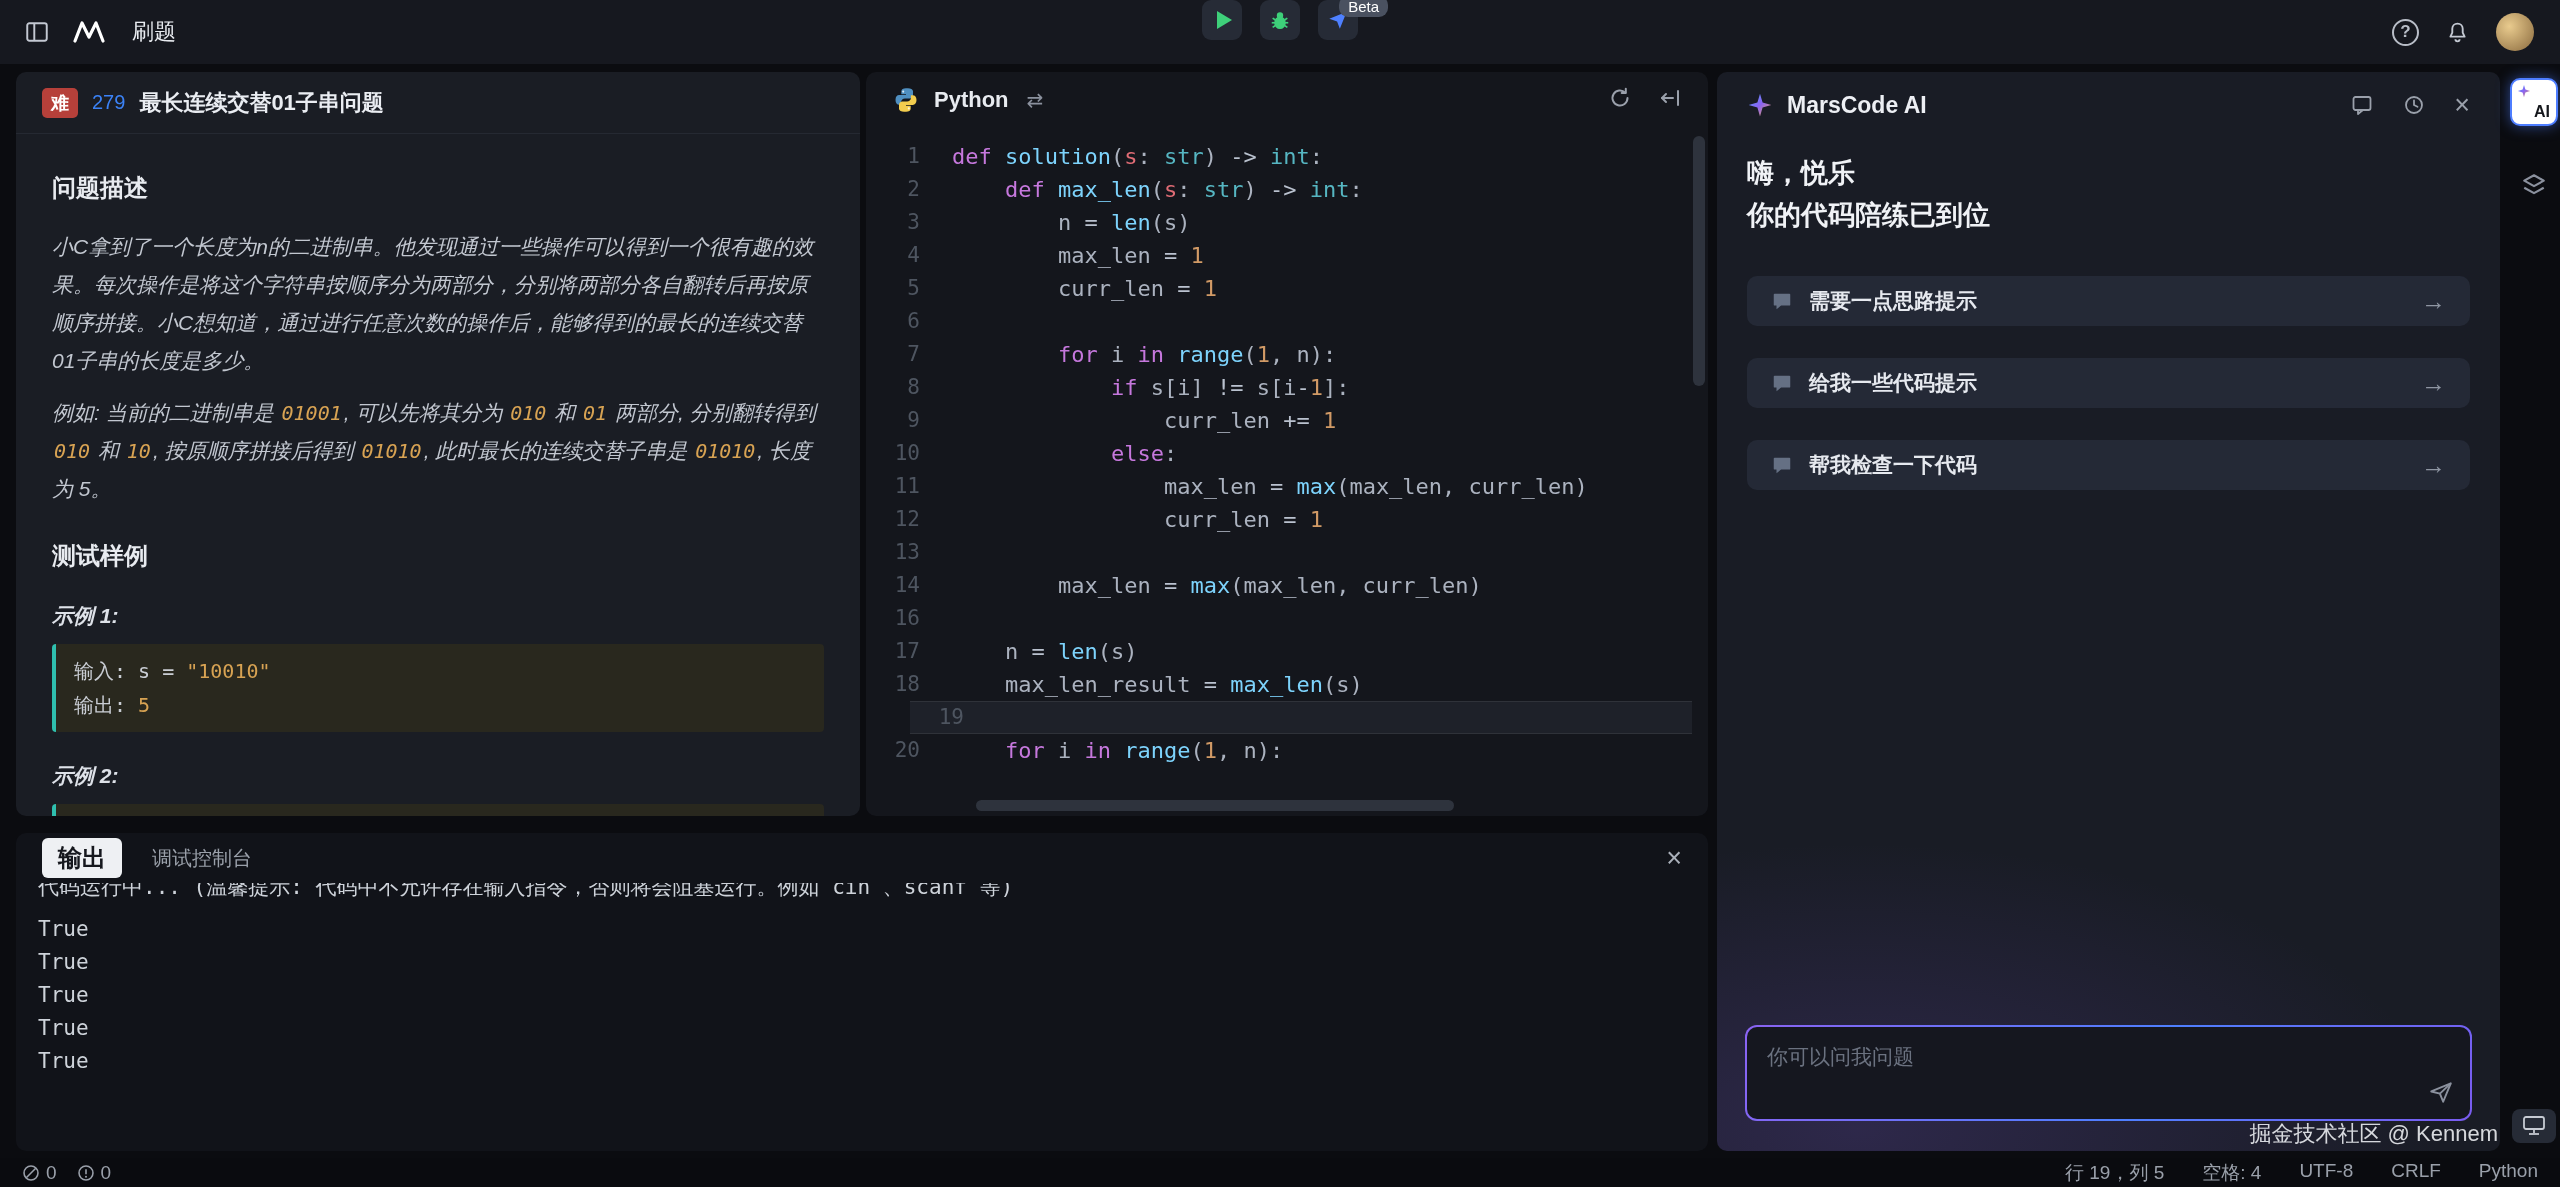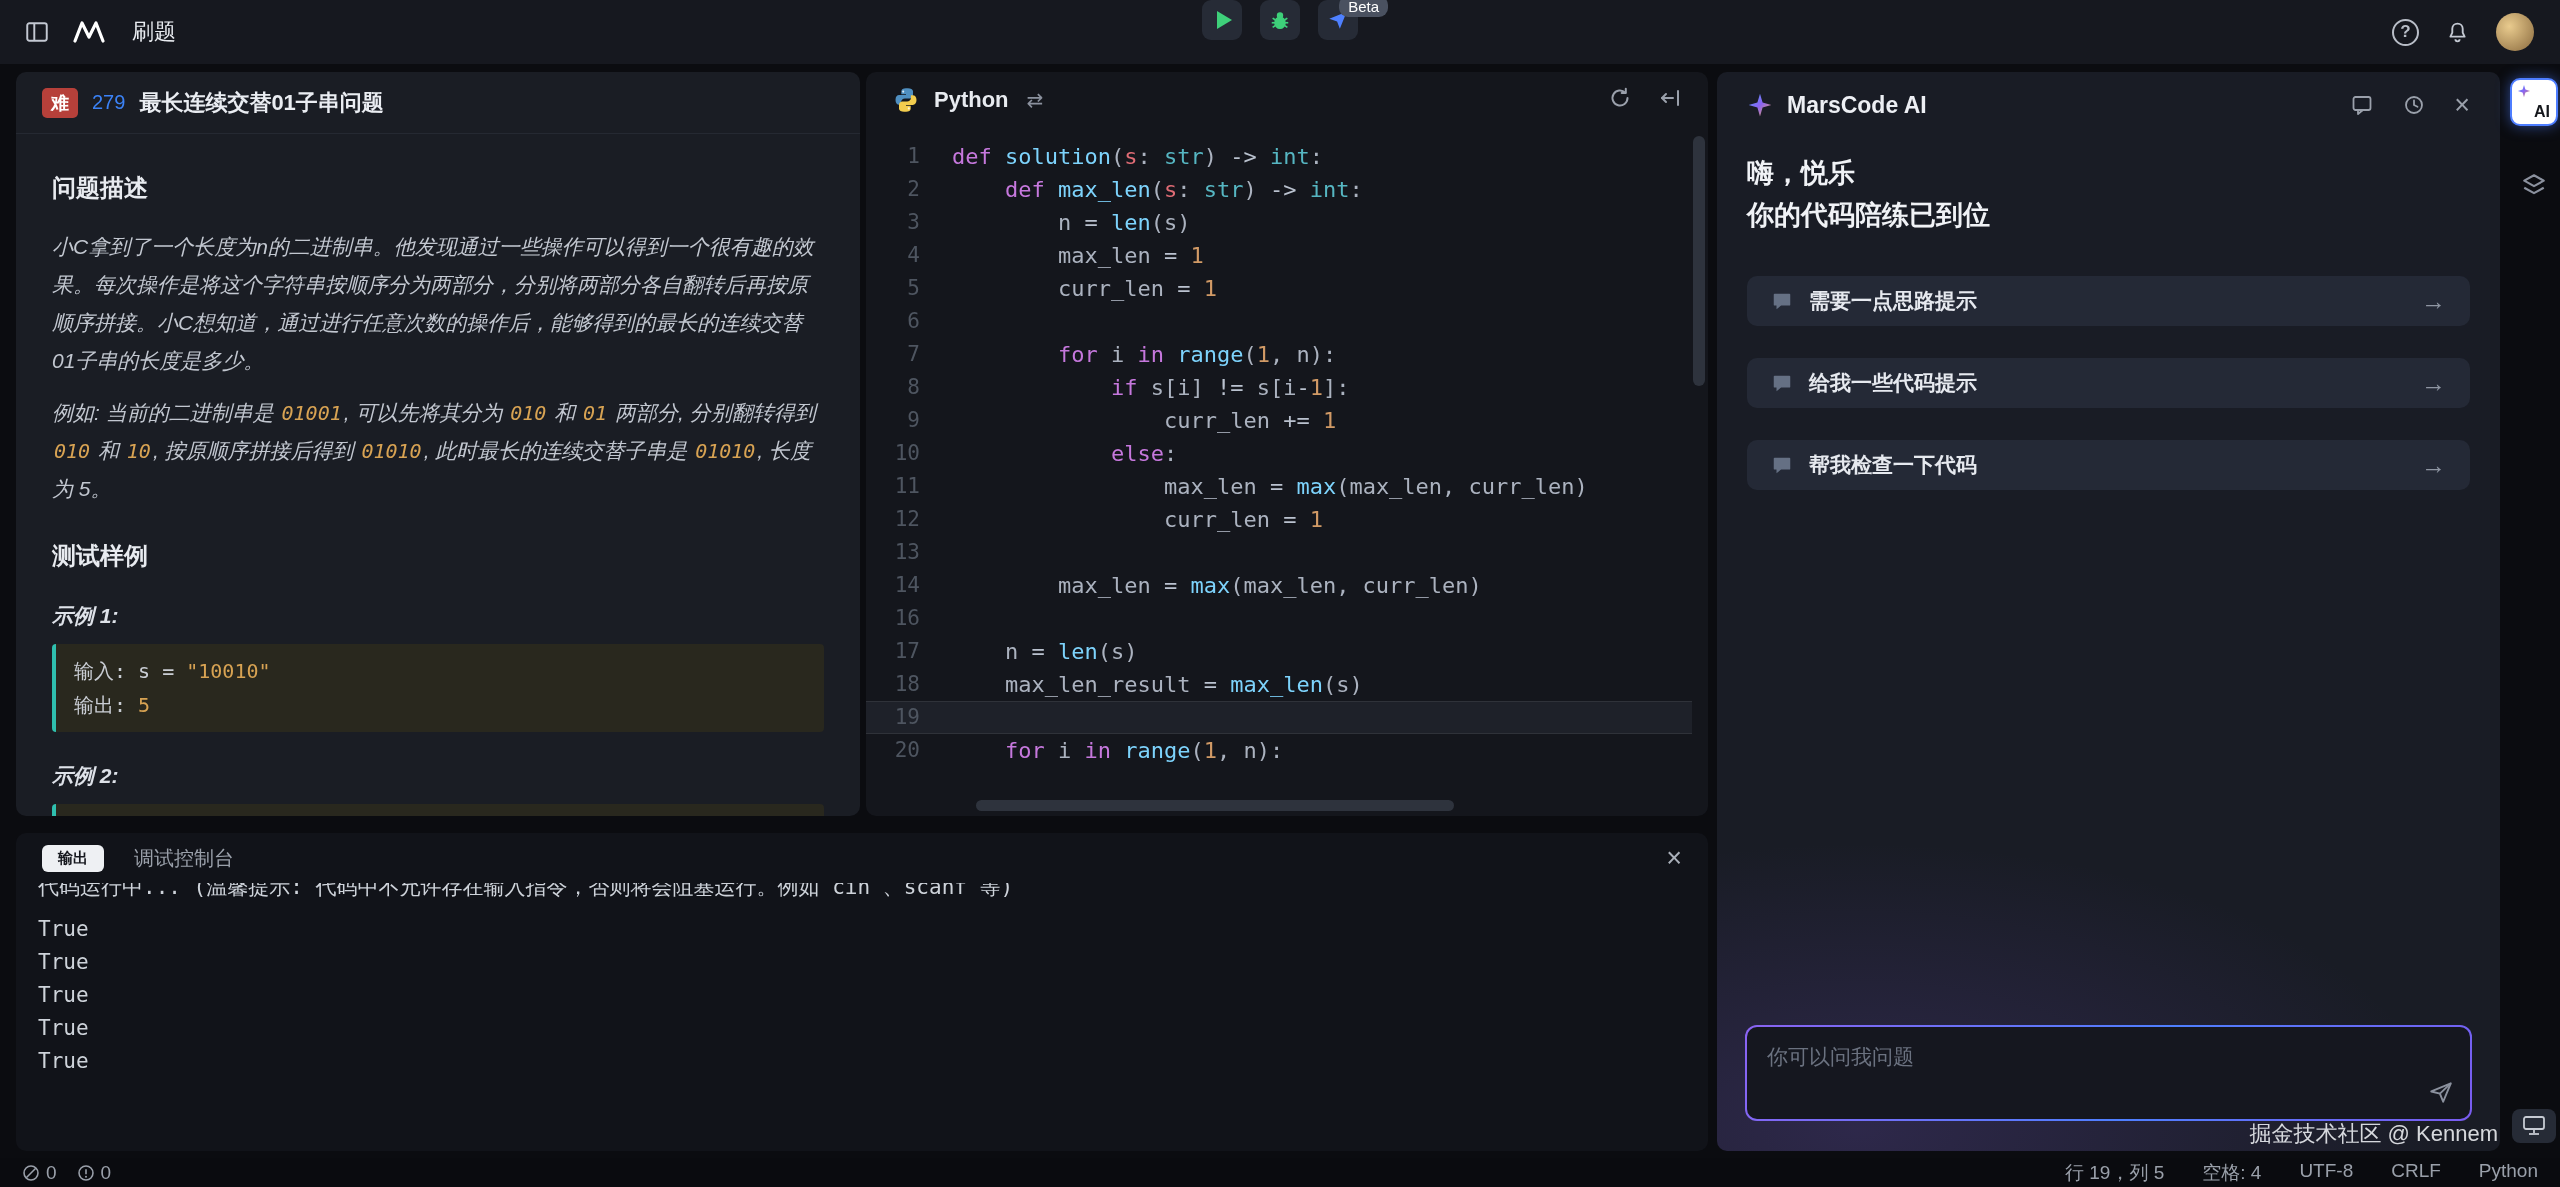--- a/index.html
+++ b/index.html
@@ -59,31 +59,31 @@
   .ed-lang { font-size:22px; font-weight:bold; color:#e8ebf0; }
   .swap-glyph { color:#8b919e; font-size:20px; margin-left:4px; cursor:pointer; }
   .ed-actions { margin-left:auto; display:flex; gap:26px; align-items:center; }
   .ed-actions span { cursor:pointer; }
   .ed-body { position:absolute; top:56px; left:0; right:16px; bottom:18px; overflow:hidden;
              padding-top:12px; font-family:"DejaVu Sans Mono",monospace; font-size:22px; }
   .code-line { display:flex; height:33px; line-height:33px; }
   .lnum { width:86px; flex:none; text-align:right; padding-right:32px; color:#4e5560; font-size:21px; }
   .lcode { white-space:pre; color:#abb2bf; }
   .code-line.current { background:rgba(130,145,175,0.09);
-                       box-shadow:inset 0 1px 0 rgba(255,255,255,0.08), inset 0 -1px 0 rgba(255,255,255,0.08); }
+                       box-shadow:inset 0 1px 0 rgba(255,255,255,0.08), inset 0 -1px 0 rgba(255,255,255,0.08);margin-left:44px; }
   .tk-k { color:#c678dd; } .tk-f { color:#7dd3fc; } .tk-t { color:#56b6c2; }
   .tk-n { color:#d19a66; } .tk-a { color:#e06c75; } .tk-o { color:#bac2cf; } .tk-d { color:#abb2bf; }
   .ed-vscroll { position:absolute; right:3px; top:64px; width:12px; height:250px;
                 background:#2e333d; border-radius:6px; }
   .ed-hscroll { position:absolute; left:110px; bottom:5px; width:478px; height:11px;
                 background:#2e333d; border-radius:6px; }
 
   
   .op-header { height:50px; display:flex; align-items:center; gap:30px; padding:0 26px; }
-  .op-tab-active { background:#eef0f3; color:#16181e; font-weight:bold; font-size:15px;
+  .op-tab-active { background:#eef0f3; color:#16181e; font-weight:bold; font-size:24px;
                    padding:4px 16px; border-radius:6px; cursor:pointer; }
   .op-tab { color:#9aa0aa; font-size:20px; cursor:pointer; }
   .op-close { margin-left:auto; color:#aab0ba; font-size:27px; cursor:pointer; line-height:1; }
   .op-body { padding:0 0 0 22px; font-family:"DejaVu Sans Mono",monospace; font-size:21px; color:#ced3da; }
   .clip { height:20px; overflow:hidden; position:relative; margin-bottom:10px; }
   .clip > span { position:relative; top:-10px; display:block; white-space:pre; }
   .console-line { height:33px; line-height:33px; }
 
   
   .ai-header { height:66px; display:flex; align-items:center; gap:14px; padding:0 30px; }

